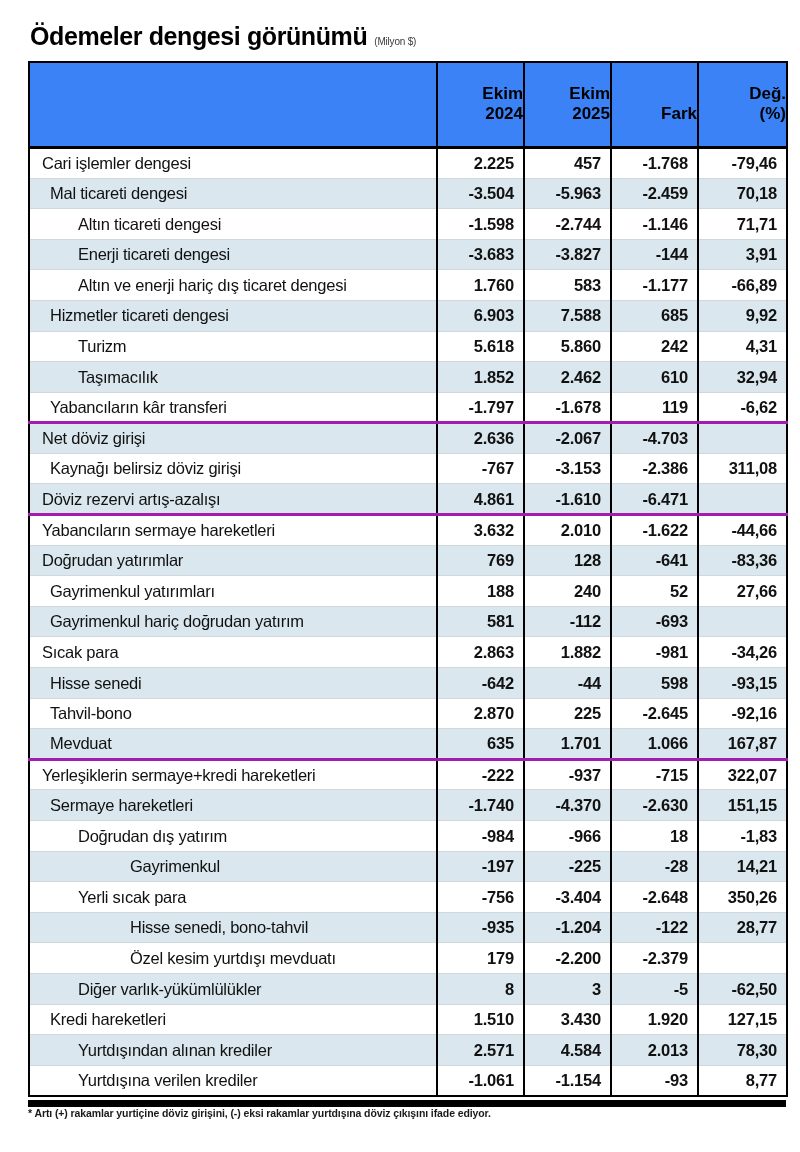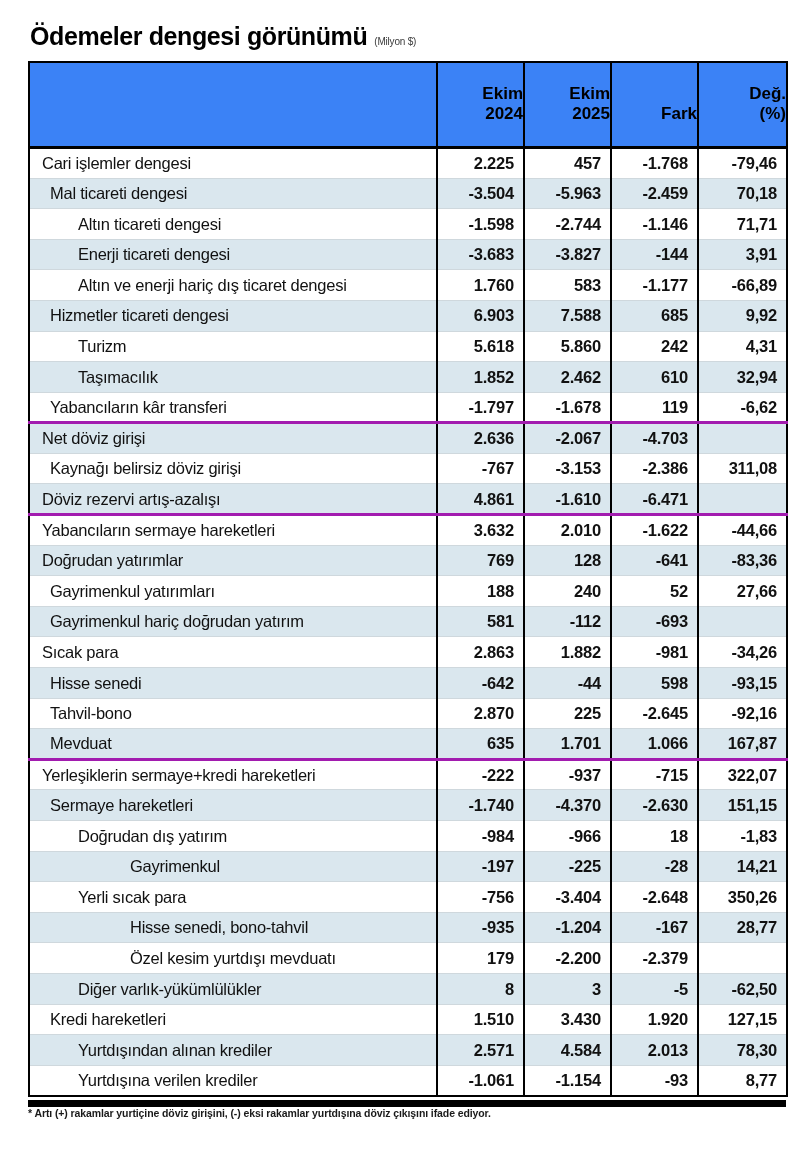--- a/index.html
+++ b/index.html
@@ -353,21 +353,21 @@
           <td class="label">Yerli sıcak para</td>
           <td class="num">-756</td>
           <td class="num">-3.404</td>
           <td class="num">-2.648</td>
           <td class="num">350,26</td>
         </tr>
         <tr class="tint lvl3">
           <td class="label">Hisse senedi, bono-tahvil</td>
           <td class="num">-935</td>
           <td class="num">-1.204</td>
-          <td class="num">-167</td>
+          <td class="num">-122</td>
           <td class="num">28,77</td>
         </tr>
         <tr class="plain lvl3">
           <td class="label">Özel kesim yurtdışı mevduatı</td>
           <td class="num">179</td>
           <td class="num">-2.200</td>
           <td class="num">-2.379</td>
           <td class="num"></td>
         </tr>
         <tr class="tint lvl2">

